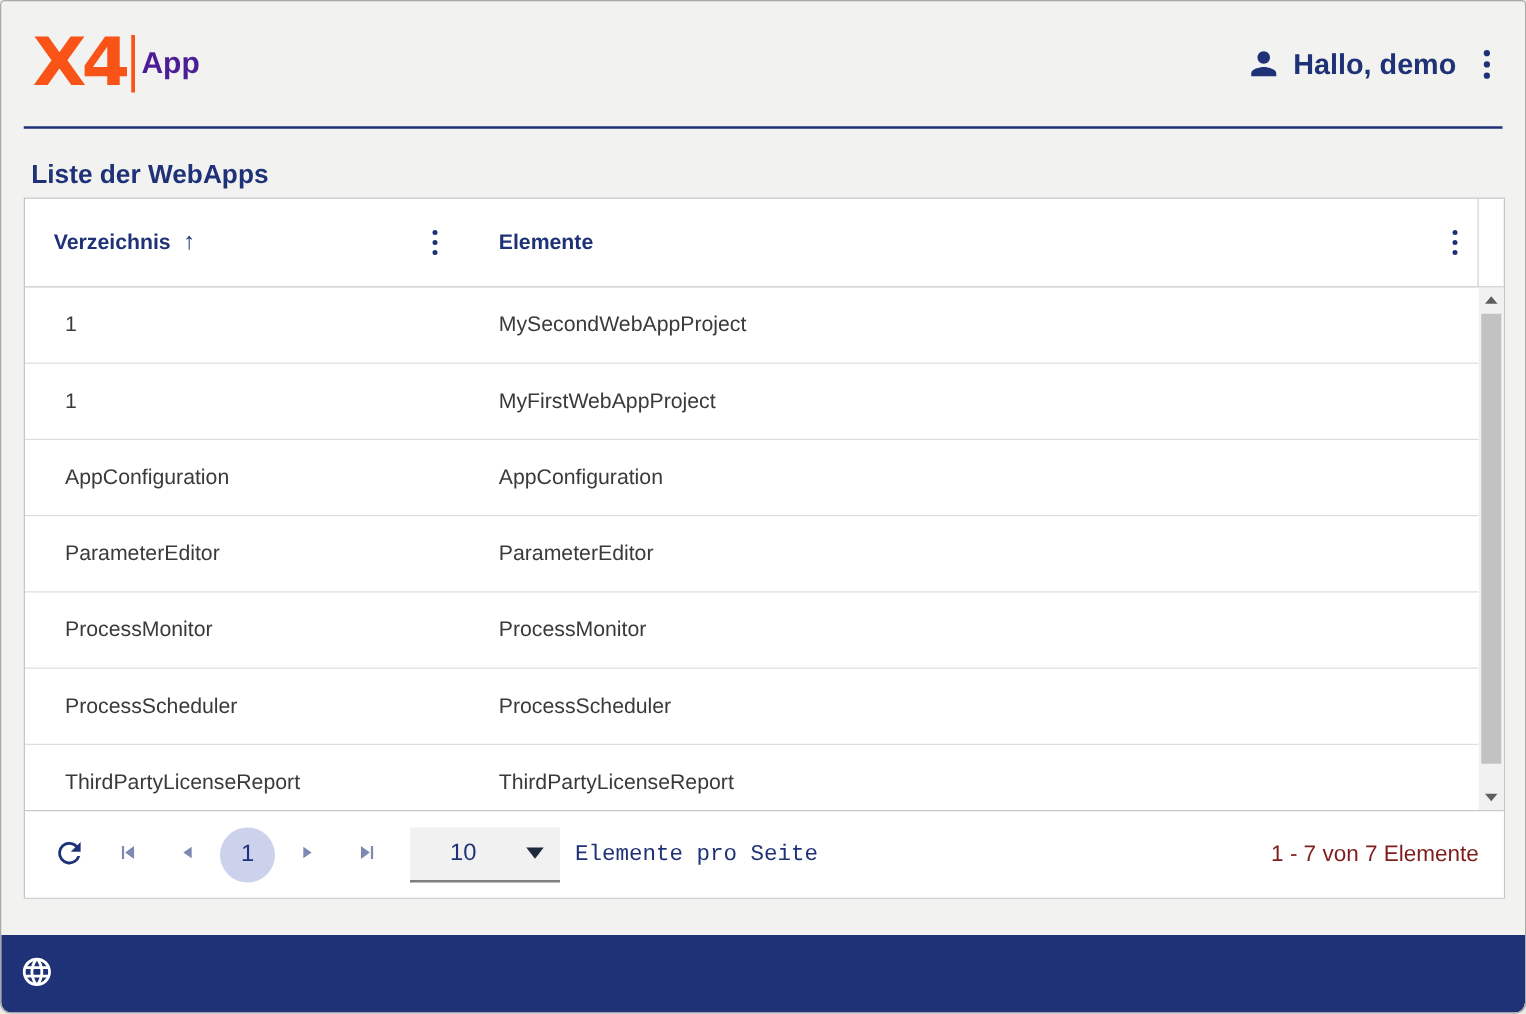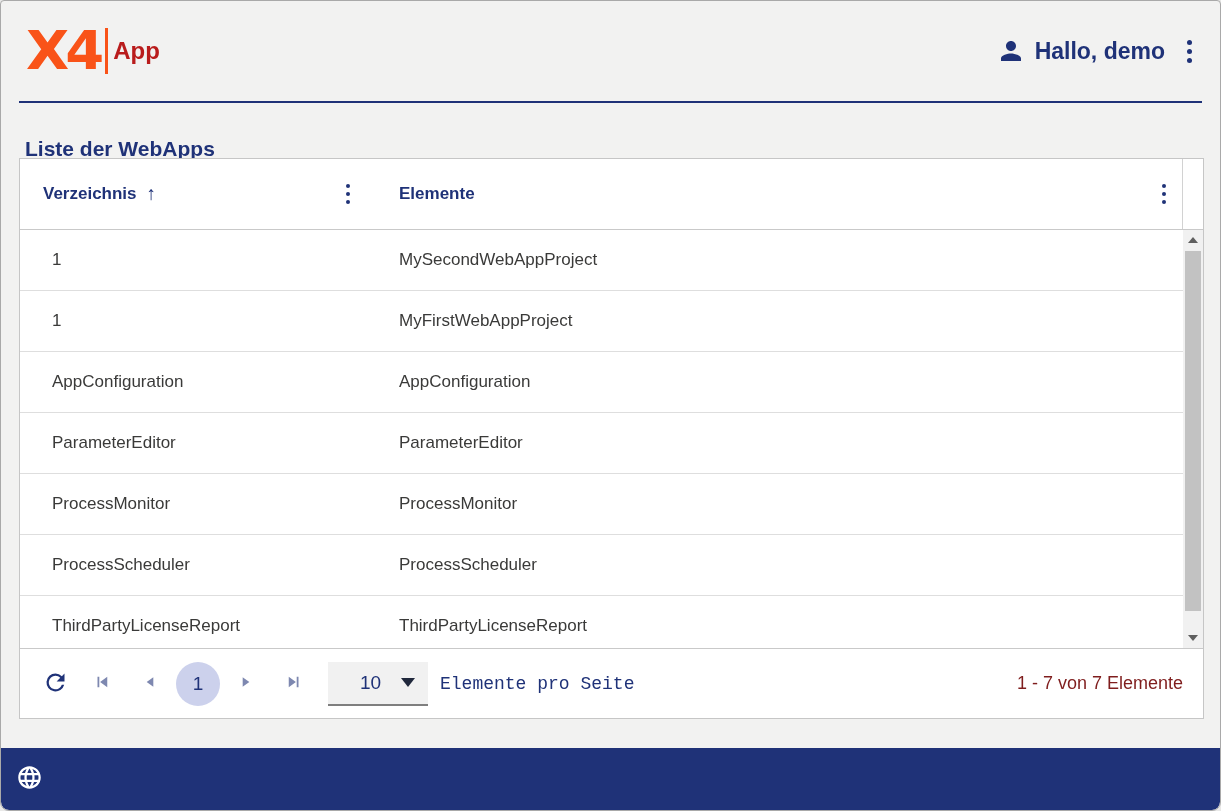--- a/index.html
+++ b/index.html
@@ -13,32 +13,32 @@
     background:#f2f2f1;border:1px solid #a9a9a9;
     border-radius:4px 4px 9px 9px;overflow:hidden;
   }
   
   .header{position:absolute;top:0;left:0;right:0;height:100px;
     display:flex;align-items:center;padding:0 22px 0 25px;box-sizing:border-box;}
   .logo-group{display:flex;align-items:center;gap:5px;}
   .logo-x4{color:#f95318;font-size:56px;font-weight:800;letter-spacing:-4px;
     font-family:"DejaVu Sans", sans-serif;line-height:1;transform:scaleY(.95);}
   .logo-divider{width:3px;height:46px;background:#f95318;}
-  .app-name{color:#b91c1c;font-weight:700;font-size:24px;line-height:30px;}
+  .app-name{color:#4c1d95;font-weight:700;font-size:24px;line-height:30px;}
   .header-spacer{flex:1;}
   .user{display:flex;align-items:center;gap:9px;color:#1f3278;font-weight:700;font-size:23px;}
   .user svg{display:block;}
   .kebab{display:flex;flex-direction:column;gap:4px;align-items:center;
     padding:6px;cursor:pointer;background:none;border:none;}
   .kebab i{width:5px;height:5px;border-radius:50%;background:#1f3278;display:block;}
   .kebab.small i{width:4px;height:4px;gap:3px;}
   .header .kebab{margin-left:16px;}
   .header-rule{position:absolute;top:100px;left:18px;right:18px;height:2px;background:#1f3278;}
   
-  .page-title{position:absolute;top:136px;left:24px;font-size:21px;font-weight:700;color:#1f3278;}
+  .page-title{position:absolute;top:127px;left:24px;font-size:21px;font-weight:700;color:#1f3278;}
   
   .card{position:absolute;left:18px;top:157px;width:1185px;height:561px;
     background:#fff;border:1px solid #c6c6c6;box-sizing:border-box;
     display:flex;flex-direction:column;}
   .thead{height:70px;display:flex;align-items:stretch;border-bottom:1px solid #c9c9c9;flex:0 0 auto;}
   .th{display:flex;align-items:center;color:#1f3278;font-size:17px;font-weight:700;}
   .th-col1{width:350px;padding-left:23px;box-sizing:border-box;}
   .th-col2{flex:1;padding-left:29px;box-sizing:border-box;}
   .sort-arrow{margin-left:10px;color:#1f3278;font-size:19px;font-weight:400;}
   .th .kebab{margin-left:auto;}
@@ -65,21 +65,21 @@
   .sb-thumb{position:absolute;left:2px;right:2px;top:21px;height:360px;background:#c2c2c2;cursor:grab;}
   
   .pagination{height:70px;border-top:1px solid #c9c9c9;display:flex;align-items:center;
     padding:0 20px 0 22px;box-sizing:border-box;flex:0 0 auto;background:#fff;}
   .refresh-btn{background:none;border:none;padding:0;cursor:pointer;display:flex;}
   .pager{display:flex;align-items:center;margin-left:9px;}
   .pg-slot{width:48px;display:flex;justify-content:center;align-items:center;}
   .pg-btn{background:none;border:none;padding:4px;cursor:pointer;display:flex;align-items:center;}
   .page-circle{width:44px;height:44px;border-radius:50%;background:#ccd1ec;color:#1f3278;
     font-size:19px;display:flex;align-items:center;justify-content:center;cursor:pointer;}
-  .page-size{margin-left:10px;width:100px;height:44px;background:#f1f1f1;
+  .page-size{margin-left:10px;width:120px;height:44px;background:#f1f1f1;
     border-bottom:2px solid #7f7f7f;display:flex;align-items:center;
     justify-content:space-between;padding:0 13px 0 32px;box-sizing:border-box;cursor:pointer;text-align:right;}
   .page-size .val{color:#1f3278;font-size:19px;}
   .caret-down{width:0;height:0;border-left:7px solid transparent;border-right:7px solid transparent;
     border-top:9px solid #20283c;}
   .page-size-label{margin-left:12px;color:#1f3278;font-size:18px;font-family:Liberation Mono, monospace;}
   .range-label{margin-left:auto;color:#7f1d1d;font-size:18px;}
   
   .footer{position:absolute;left:0;right:0;bottom:0;height:62px;background:#1f3278;
     border-radius:0 0 8px 8px;display:flex;align-items:center;padding-left:15px;box-sizing:border-box;}

